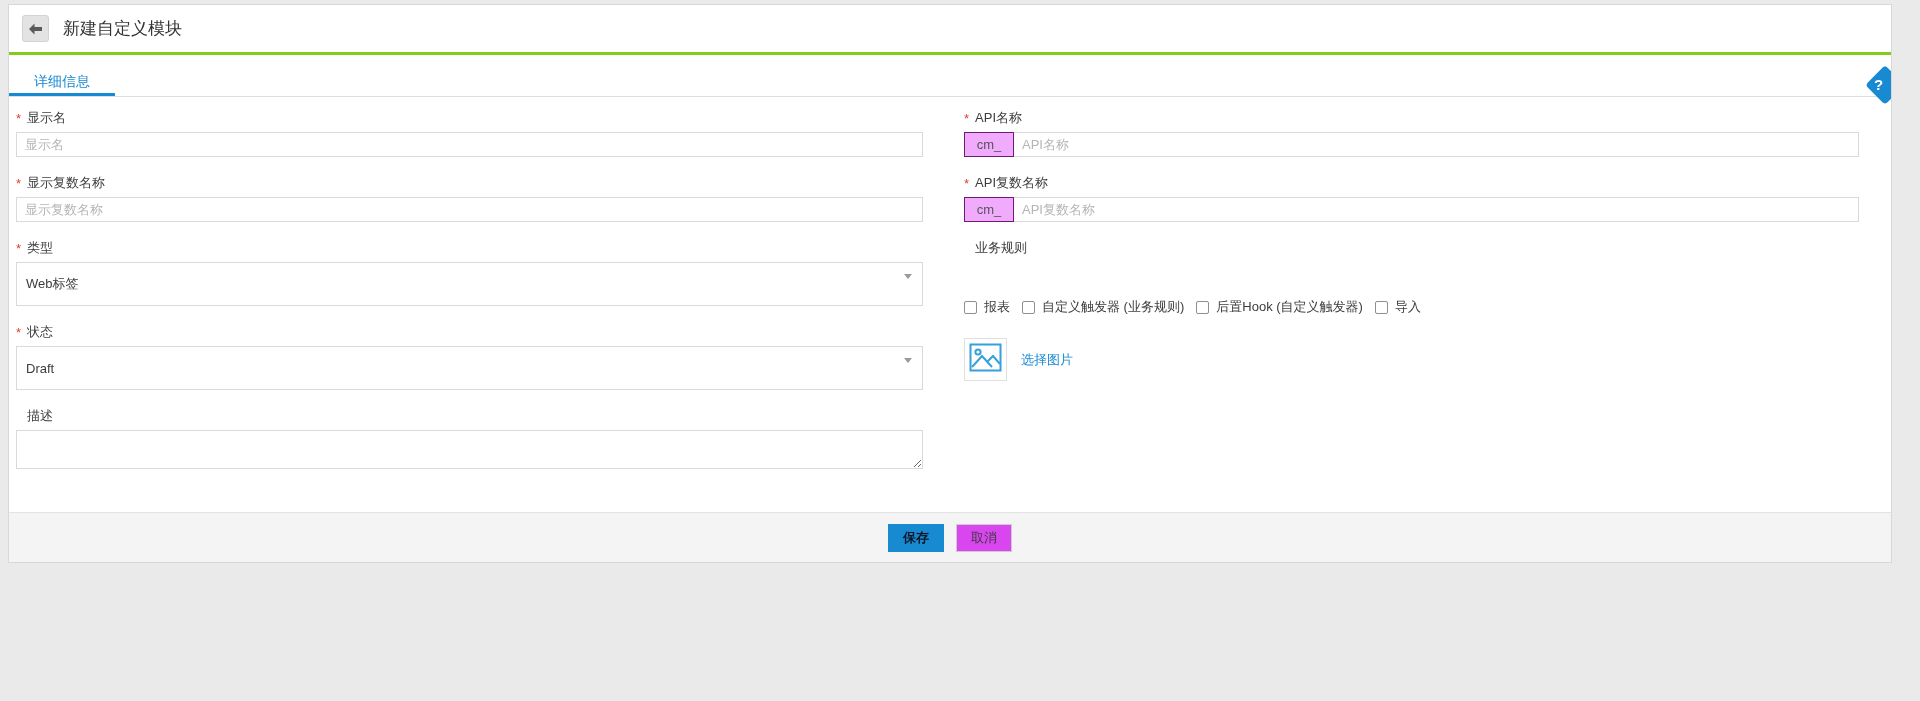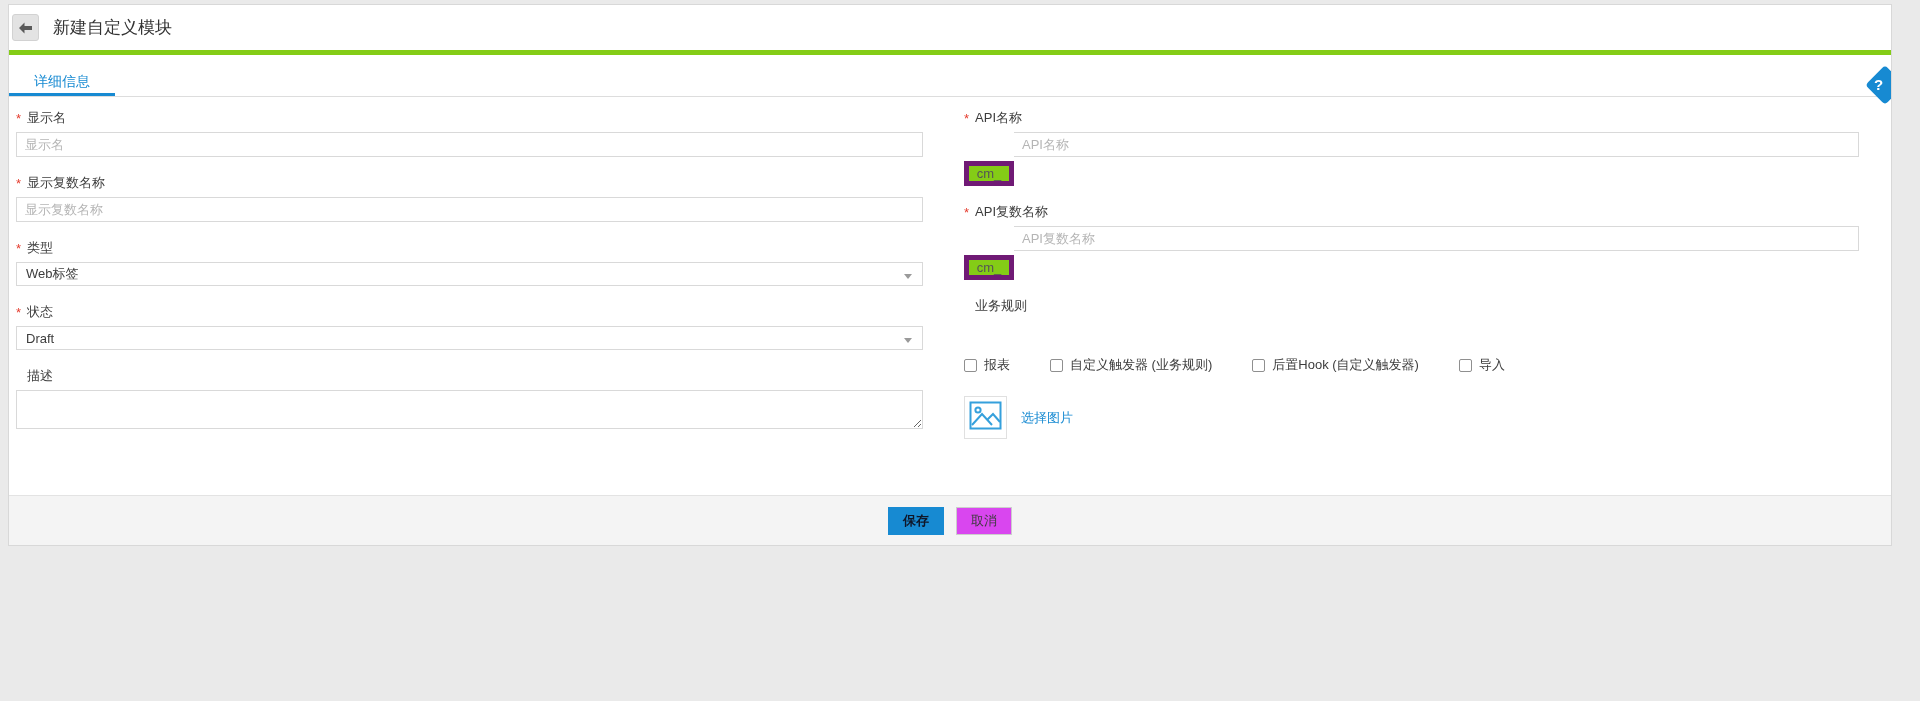--- a/index.html
+++ b/index.html
@@ -15,22 +15,22 @@
     width: 1884px;
     margin: 4px 0 0 8px;
     background: #ffffff;
     border: 1px solid #d8d8d8;
   }
   
   .header {
     height: 50px;
     display: flex;
     align-items: center;
-    padding-left: 3px;
-    border-bottom: 5px solid #84cc16;
+    padding-left: 13px;
+    border-bottom: 3px solid #84cc16;
     background: #ffffff;
   }
   .back-btn {
     width: 27px; height: 27px;
     background: #e3e3e3;
     border: 1px solid #d2d2d2;
     border-radius: 3px;
     display: flex; align-items: center; justify-content: center;
     cursor: pointer;
     margin-right: 14px;
@@ -107,32 +107,31 @@
     font-size: 13px;
     color: #3c3c3c;
     font-family: "Liberation Sans", "DejaVu Sans", sans-serif;
     outline: none;
   }
   .text-input::placeholder { color: #b5b5b5; opacity: 1; }
   .input-group { display: flex; width: 100%; }
   .input-prefix {
     width: 50px;
     height: 25px;
-    background: #84cc16;
-    border: 5px solid #701a75;
+    background: #f0abfc;
+    border: 1px solid #701a75;
     font-size: 13px;
     color: #555555;
     display: flex; align-items: center; justify-content: center;
     flex: 0 0 50px;
-    margin-top: 29px;
   }
   .input-group .text-input { border-left: none; flex: 1; }
   .select-box {
     width: 100%;
-    height: 24px;
+    height: 44px;
     border: 1px solid #d9d9d9;
     background: #ffffff;
     display: flex;
     align-items: center;
     padding: 0 9px;
     font-size: 13px;
     color: #3c3c3c;
     cursor: pointer;
     position: relative;
   }
@@ -141,21 +140,21 @@
     right: 10px; top: 11px;
     width: 0; height: 0;
     border-left: 4px solid transparent;
     border-right: 4px solid transparent;
     border-top: 5px solid #9a9a9a;
   }
   .checkbox-row {
     height: 28px;
     display: flex;
     align-items: center;
-    gap: 40px;
+    gap: 12px;
     margin-top: 36px;
   }
   .checkbox-item {
     display: inline-flex;
     align-items: center;
     gap: 7px;
     font-size: 13px;
     color: #3c3c3c;
     cursor: pointer;
   }

